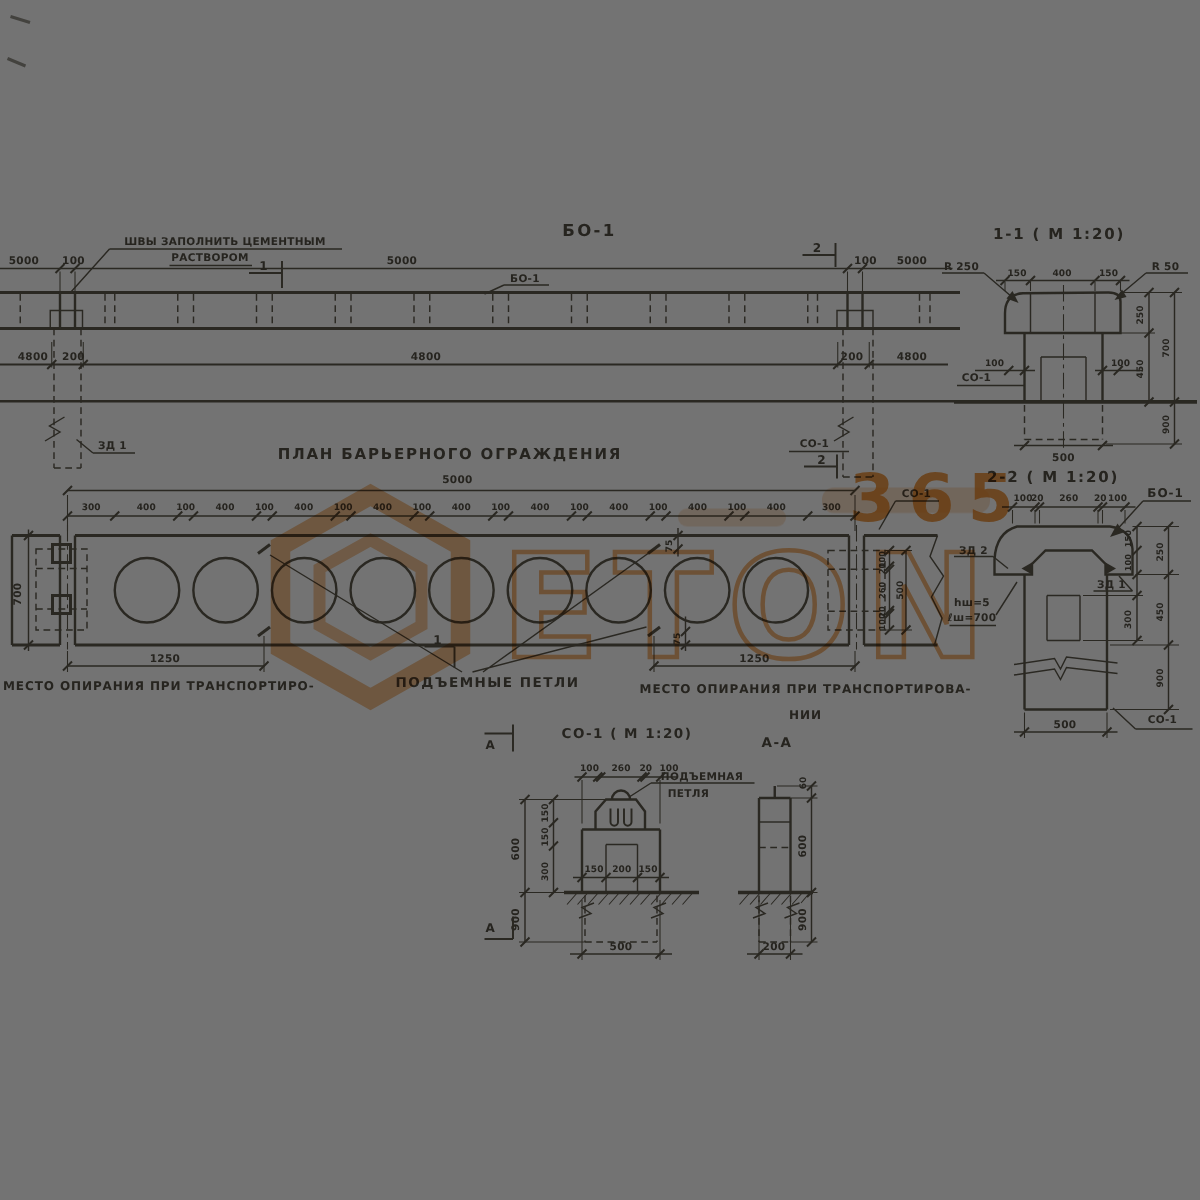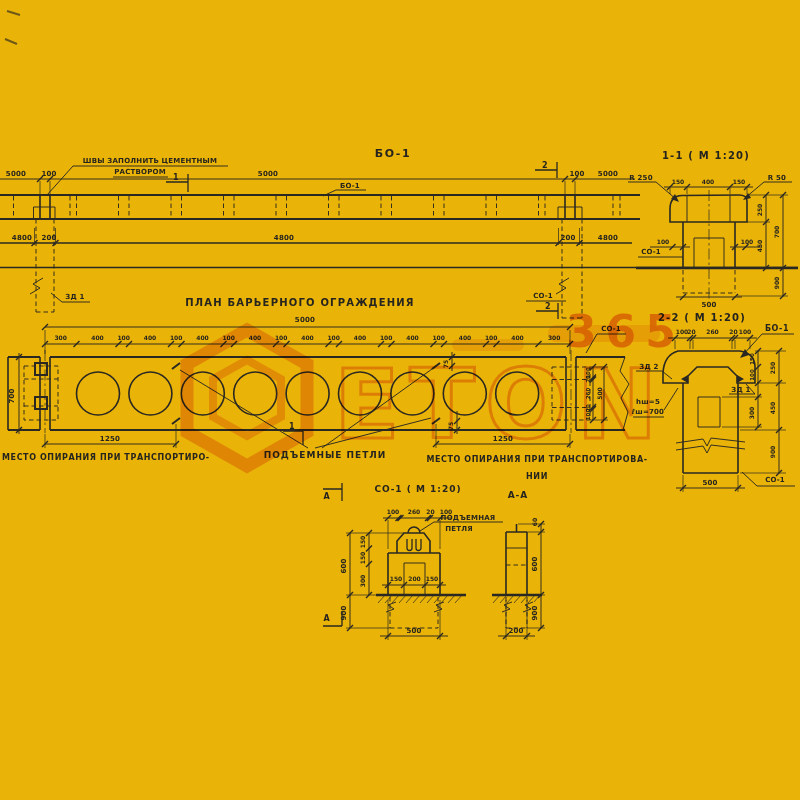--- a/index.html
+++ b/index.html
@@ -1,16 +1,16 @@
 <!DOCTYPE html>
 <html><head>
 <meta charset="utf-8">
 <style>
   html,body{margin:0;padding:0;background:#ffffff;}
-  #page{position:relative;width:800px;height:800px;background:#eab308;overflow:hidden;
+  #page{position:relative;width:800px;height:800px;background:#737373;overflow:hidden;
         font-family:"DejaVu Sans",sans-serif;}
   svg{position:absolute;left:0;top:0;}
   svg text{fill:#26241f;font-family:"DejaVu Sans",sans-serif;font-weight:700;}
   .ink{stroke:#2a2822;fill:none;stroke-linecap:butt;}
   .w07{stroke-width:.7}.w09{stroke-width:.95}.w13{stroke-width:1.3}
   .w16{stroke-width:1.6}.w2{stroke-width:2}.w24{stroke-width:2.4}
   .dash{stroke-dasharray:4.5 3;}
   .dd{stroke-dasharray:11 3 2.5 3;}
   .tick{stroke:#2a2822;stroke-width:1.35;}
   .t11{font-size:11px;letter-spacing:1.6px;}

